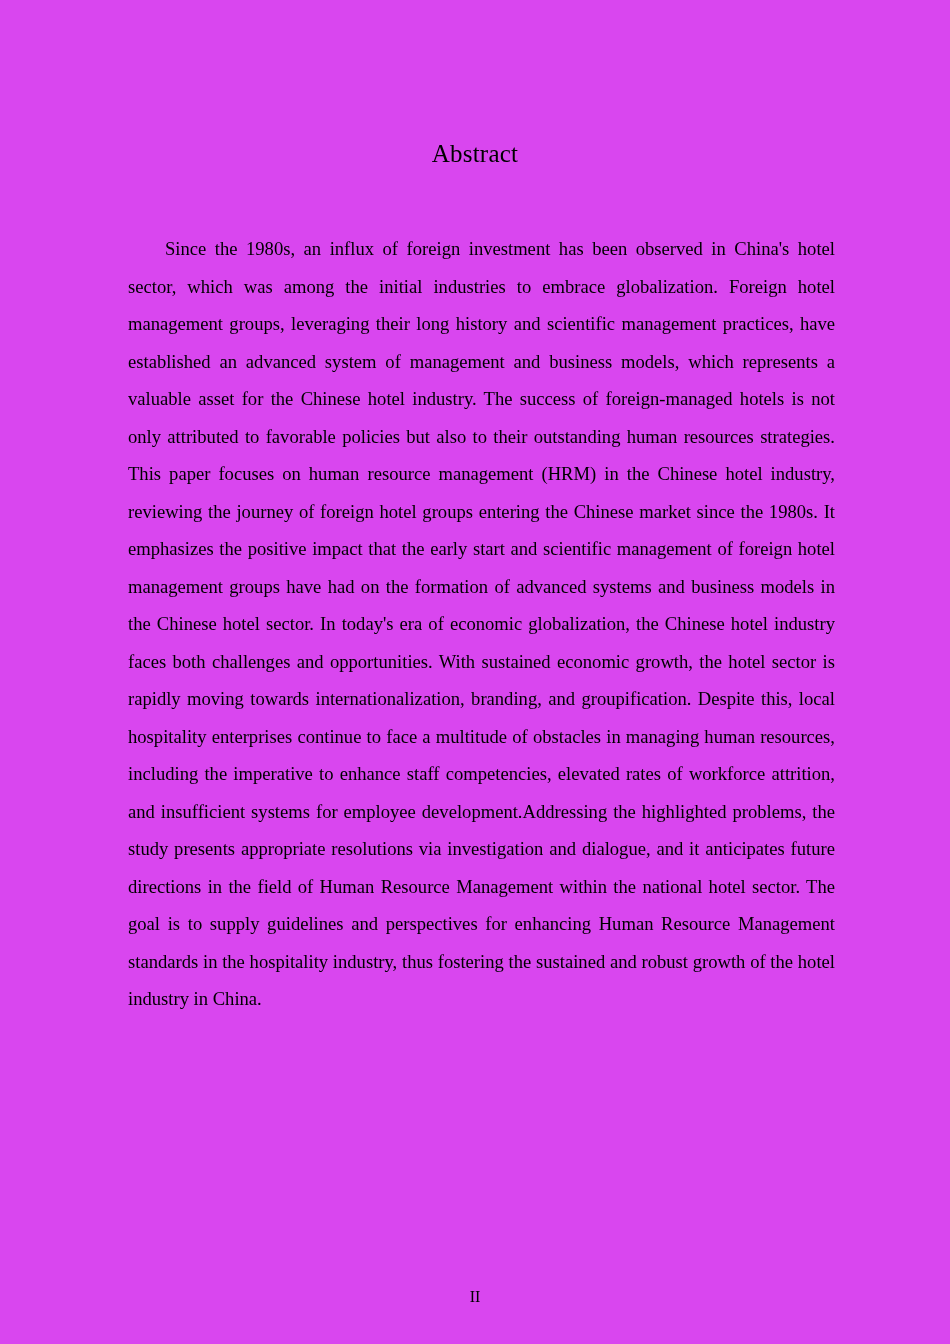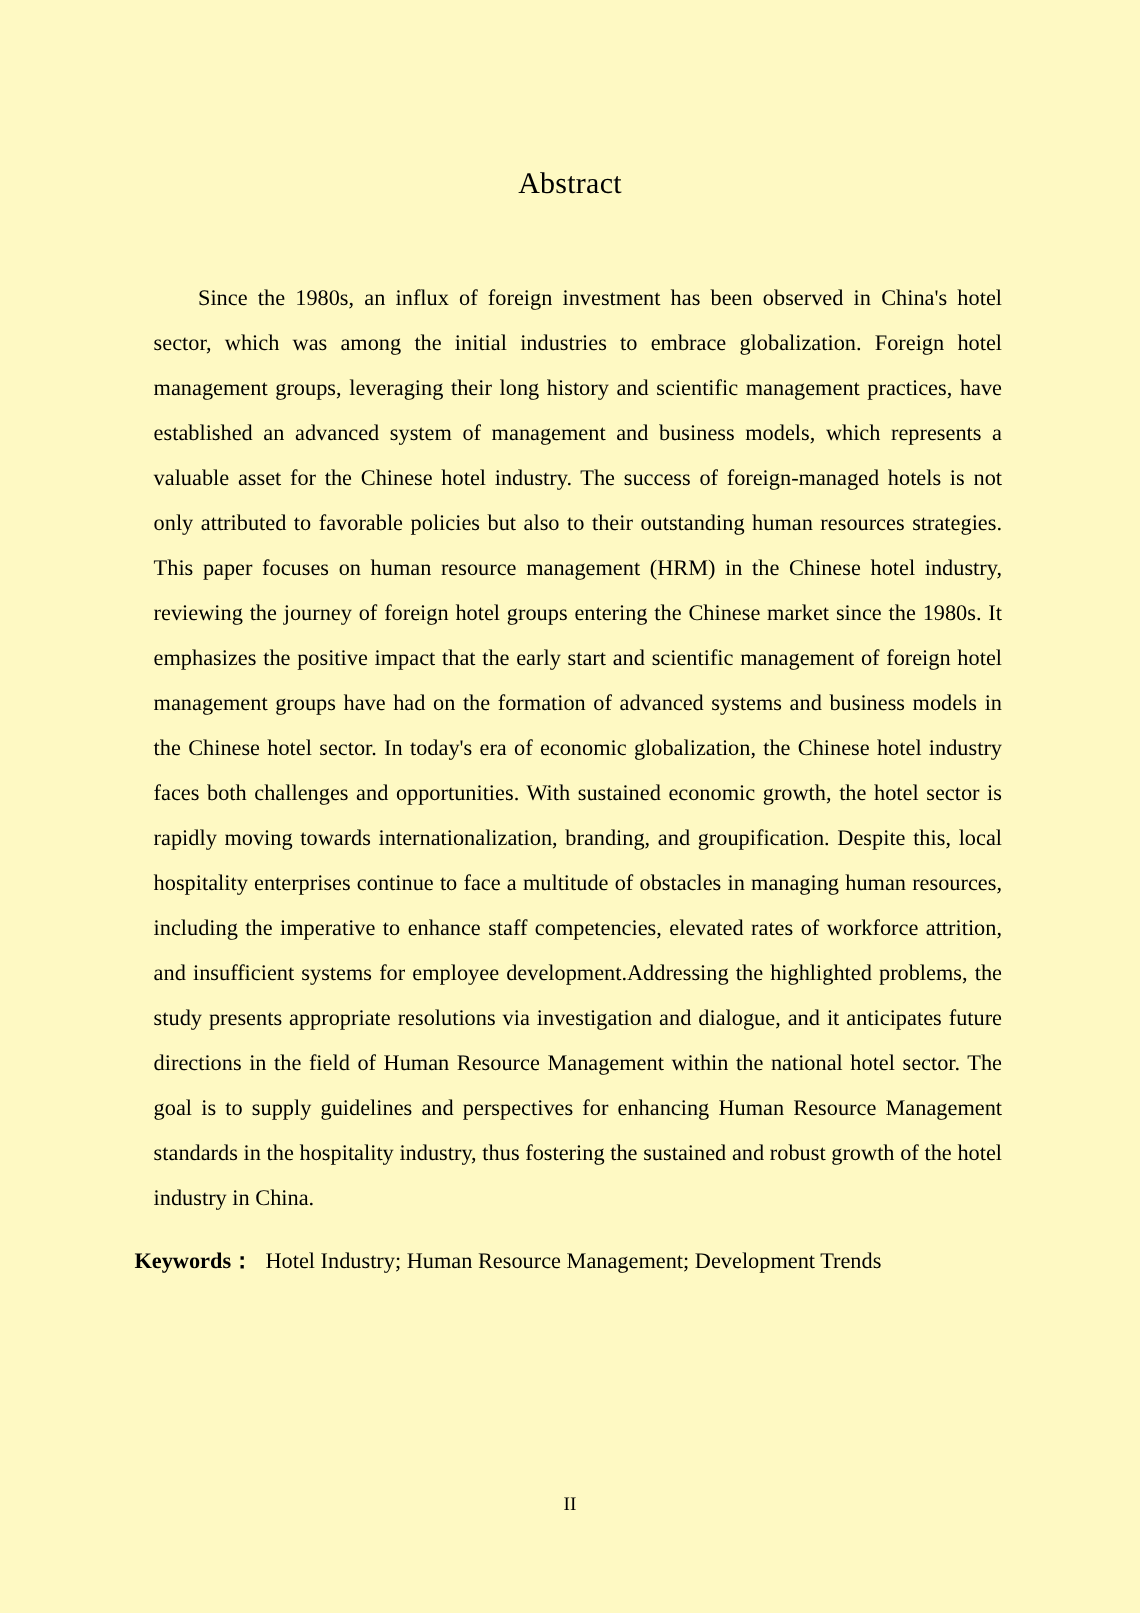--- a/index.html
+++ b/index.html
@@ -12,21 +12,21 @@
     height: 1344px;
     position: relative;
     font-family: "Liberation Serif", "DejaVu Serif", serif;
     color: #000000;
     -webkit-font-smoothing: antialiased;
   }
 
   .page {
     position: absolute;
     inset: 0;
-    background: #fef9c3;
+    background: #d946ef;
   }
 
   .page-title {
     position: absolute;
     top: 120px;
     left: 0;
     width: 950px;
     text-align: center;
     font-size: 25px;
     line-height: 34px;
@@ -72,38 +72,35 @@
     font-weight: bold;
   }
 
   .keywords-value {
     font-weight: normal;
     padding-left: 10px;
   }
 
   .page-number {
     position: absolute;
-    top: 1243px;
+    top: 1286px;
     left: 0;
     width: 950px;
     text-align: center;
     font-size: 16px;
     line-height: 22px;
   }
 </style>
 </head>
 <body>
 
 <div class="page">
 
   <h1 class="page-title">Abstract</h1>
 
   <div class="content">
     <p class="abstract-paragraph">Since the 1980s, an influx of foreign investment has been observed in China's hotel sector, which was among the initial industries to embrace globalization. Foreign hotel management groups, leveraging their long history and scientific management practices, have established an advanced system of management and business models, which represents a valuable asset for the Chinese hotel industry. The success of foreign-managed hotels is not only attributed to favorable policies but also to their outstanding human resources strategies. This paper focuses on human resource management (HRM) in the Chinese hotel industry, reviewing the journey of foreign hotel groups entering the Chinese market since the 1980s. It emphasizes the positive impact that the early start and scientific management of foreign hotel management groups have had on the formation of advanced systems and business models in the Chinese hotel sector. In today's era of economic globalization, the Chinese hotel industry faces both challenges and opportunities. With sustained economic growth, the hotel sector is rapidly moving towards internationalization, branding, and groupification. Despite this, local hospitality enterprises continue to face a multitude of obstacles in managing human resources, including the imperative to enhance staff competencies, elevated rates of workforce attrition, and insufficient systems for employee development.Addressing the highlighted problems, the study presents appropriate resolutions via investigation and dialogue, and it anticipates future directions in the field of Human Resource Management within the national hotel sector. The goal is to supply guidelines and perspectives for enhancing Human Resource Management standards in the hospitality industry, thus fostering the sustained and robust growth of the hotel industry in China.</p>
   </div>
 
-  <p class="keywords-line">
-    <span class="keywords-label">Keywords</span><span class="keywords-colon">：</span><span class="keywords-value">Hotel Industry; Human Resource Management; Development Trends</span>
-  </p>
 
   <div class="page-number">II</div>
 
 </div>
 
 </body></html>

